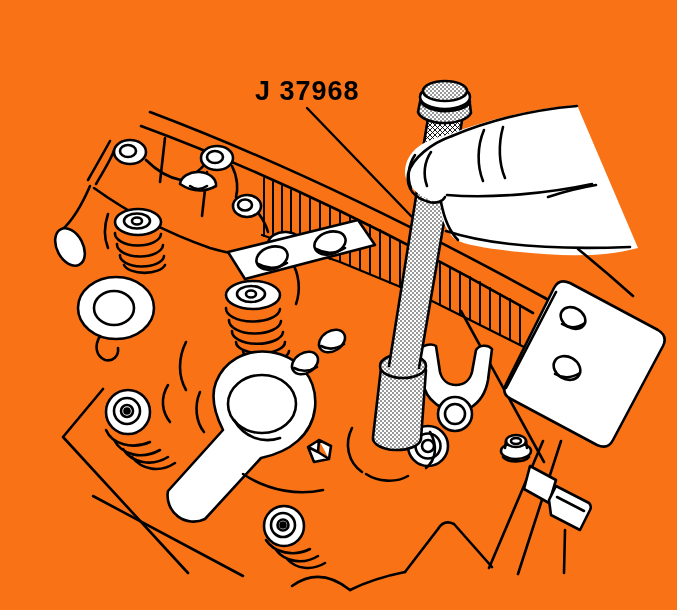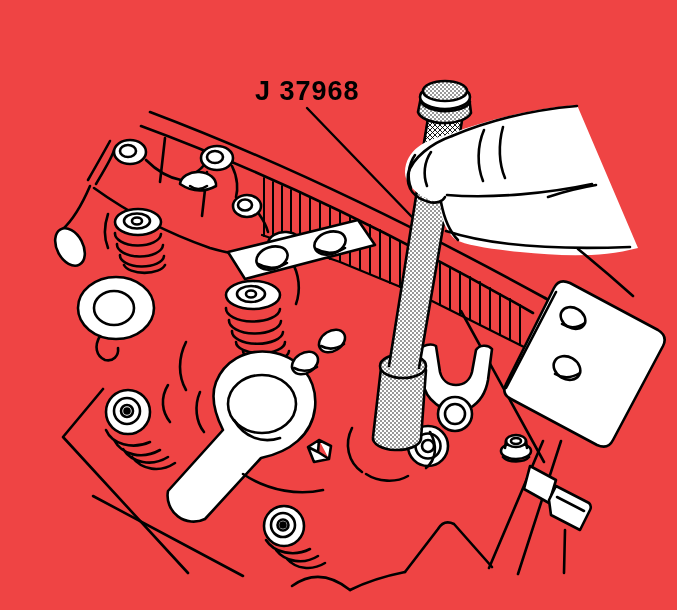--- a/index.html
+++ b/index.html
@@ -1,17 +1,17 @@
 <!DOCTYPE html>
 <html><head>
 <meta charset="utf-8">
 <style>
   html,body{margin:0;padding:0;background:#ffffff;}
   body{width:677px;height:610px;overflow:hidden;font-family:"Liberation Sans",sans-serif;}
-  .figure-wrap{position:relative;width:677px;height:610px;background:#ef4444;}
+  .figure-wrap{position:relative;width:677px;height:610px;background:#f97316;}
   svg{display:block;}
   .callout-text{font-family:"Liberation Sans","DejaVu Sans",sans-serif;font-weight:bold;font-size:27px;letter-spacing:1px;fill:#000;}
 </style>
 </head>
 <body>
 
 <div class="figure-wrap">
 <svg width="677" height="610" viewBox="0 0 677 610">
   <defs>
     <pattern id="dots" width="4" height="4" patternUnits="userSpaceOnUse">

